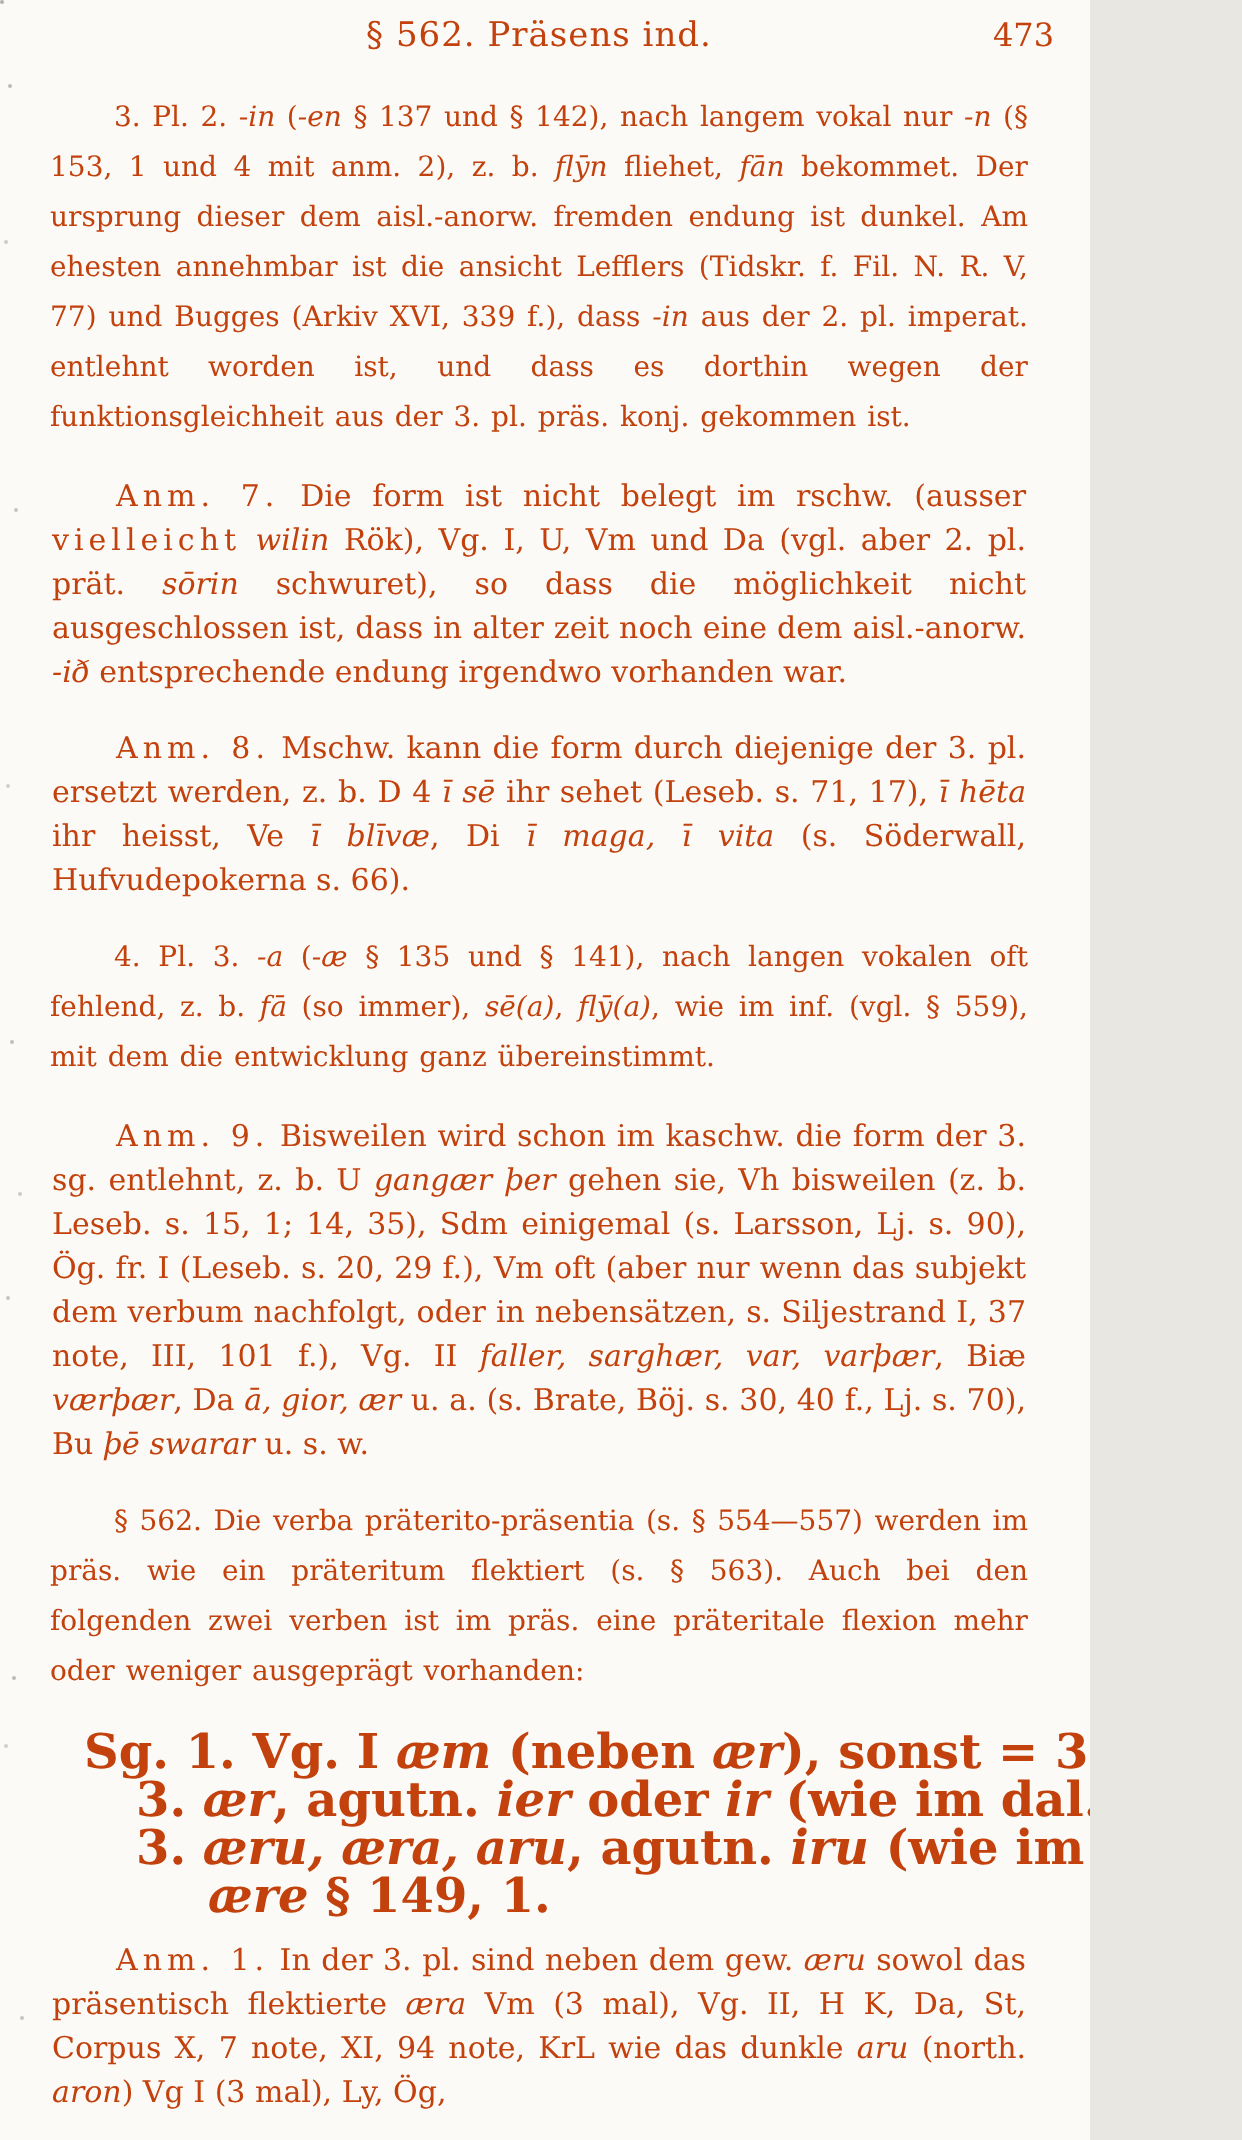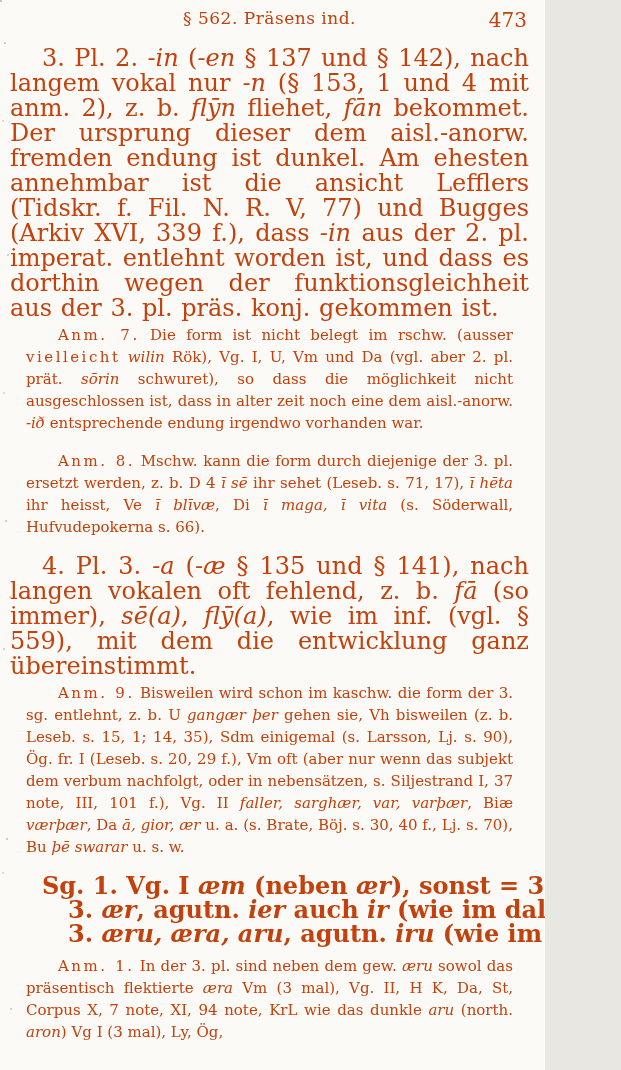--- a/index.html
+++ b/index.html
@@ -46,28 +46,28 @@
   .running-title {
     position: absolute;
     left: 0; right: 0;
     text-align: center;
     letter-spacing: 0.5px;
   }
   .page-number {
     position: absolute;
     right: 2px;
     top: 0;
-    font-size: 20px;
+    font-size: 16px;
   }
   .p-main {
-    font-size: 24px;
+    font-size: 14px;
     line-height: 25px;
     text-align: justify;
     text-indent: 32px;
-    margin: 0;
+    margin: 15px;
     word-spacing: 1px;
   }
   .p-anm {
     font-size: 15px;
     line-height: 22px;
     text-align: justify;
     text-indent: 32px;
     margin: 16px;
   }
   .gap-sm { margin-top: 3px; }
@@ -99,22 +99,24 @@
   <p class="p-main"><span>3. Pl. 2. </span><span class="it">-in</span><span> (</span><span class="it">-en</span><span> § 137 und § 142), nach langem vokal nur </span><span class="it">-n</span><span> (§ 153, 1 und 4 mit anm. 2), z. b. </span><span class="it">flȳn</span><span> fliehet, </span><span class="it">fān</span><span> bekommet.  Der ursprung dieser dem aisl.-anorw. fremden endung ist dunkel.  Am ehesten annehmbar ist die ansicht Lefflers (Tidskr. f. Fil. N. R. V, 77) und Bugges (Arkiv XVI, 339 f.), dass </span><span class="it">-in</span><span> aus der 2. pl. imperat. entlehnt worden ist, und dass es dorthin wegen der funktionsgleichheit aus der 3. pl. präs. konj. gekommen ist.</span></p>
 
   <p class="p-anm gap-sm"><span class="sp">Anm. 7.</span><span>  Die form ist nicht belegt im rschw. (ausser </span><span class="sp">vielleicht</span><span> </span><span class="it">wilin</span><span> Rök), Vg. I, U, Vm und Da (vgl. aber 2. pl. prät. </span><span class="it">sōrin</span><span> schwuret), so dass die möglichkeit nicht ausgeschlossen ist, dass in alter zeit noch eine dem aisl.-anorw. </span><span class="it">-ið</span><span> entsprechende endung irgendwo vorhanden war.</span></p>
 
   <p class="p-anm"><span class="sp">Anm. 8.</span><span>  Mschw. kann die form durch diejenige der 3. pl. ersetzt werden, z. b. D 4 </span><span class="it">ī sē</span><span> ihr sehet (Leseb. s. 71, 17), </span><span class="it">ī hēta</span><span> ihr heisst, Ve </span><span class="it">ī blīvæ</span><span>, Di </span><span class="it">ī maga, ī vita</span><span> (s. Söderwall, Hufvudepokerna s. 66).</span></p>
 
   <p class="p-main gap-sm"><span>4. Pl. 3. </span><span class="it">-a</span><span> (</span><span class="it">-æ</span><span> § 135 und § 141), nach langen vokalen oft fehlend, z. b. </span><span class="it">fā</span><span> (so immer), </span><span class="it">sē(a)</span><span>, </span><span class="it">flȳ(a)</span><span>, wie im inf. (vgl. § 559), mit dem die entwicklung ganz übereinstimmt.</span></p>
 
   <p class="p-anm gap-sm"><span class="sp">Anm. 9.</span><span>  Bisweilen wird schon im kaschw. die form der 3. sg. entlehnt, z. b. U </span><span class="it">gangær þer</span><span> gehen sie, Vh bisweilen (z. b. Leseb. s. 15, 1; 14, 35), Sdm einigemal (s. Larsson, Lj. s. 90), Ög. fr. I (Leseb. s. 20, 29 f.), Vm oft (aber nur wenn das subjekt dem verbum nachfolgt, oder in nebensätzen, s. Siljestrand I, 37 note, III, 101 f.), Vg. II </span><span class="it">faller, sarghær, var, varþær</span><span>, Biæ </span><span class="it">værþær</span><span>, Da </span><span class="it">ā, gior, ær</span><span> u. a. (s. Brate, Böj. s. 30, 40 f., Lj. s. 70), Bu </span><span class="it">þē swarar</span><span> u. s. w.</span></p>
 
+  <p class="p-main gap-lg"><span>§ 562.  Die verba präterito-präsentia (s. § 554—557) werden im präs. wie ein präteritum flektiert (s. § 563).  Auch bei den folgenden zwei verben ist im präs. eine präteritale flexion mehr oder weniger ausgeprägt vorhanden:</span></p>
 
 
   <div class="gap-sm">
     <div class="row row-l1"><span>Sg. 1. Vg. I </span><span class="it">æm</span><span> (neben </span><span class="it">ær</span><span>), sonst = 3. sg.</span></div>
-    <div class="row row-l2"><span>3. </span><span class="it">ær</span><span>, agutn. </span><span class="it">ier</span><span> auch </span><span class="it">ir</span><span> (wie im dal.), schon. oft </span><span class="it">*es</span><span> (geschr. </span></div>
+    <div class="row row-l2"><span>3. </span><span class="it">ær</span><span>, agutn. </span><span class="it">ier</span><span> oder </span><span class="it">ir</span><span> (wie im dal.), schon. oft </span><span class="it">*es</span><span> (geschr. </span></div>
     <div class="row row-l2"><span>3. </span><span class="it">æru, æra, aru</span><span>, agutn. </span><span class="it">iru</span><span> (wie im dal.) oder </span><span class="it">ieru</span><span>, mschw. auch</span></div>
+    <div class="row row-l3"><span class="it">ære</span><span> § 149, 1.</span></div>
   </div>
 
   <p class="p-anm gap-md"><span class="sp">Anm. 1.</span><span>  In der 3. pl. sind neben dem gew. </span><span class="it">æru</span><span> sowol das präsentisch flektierte </span><span class="it">æra</span><span> Vm (3 mal), Vg. II, H K, Da, St, Corpus X, 7 note, XI, 94 note, KrL wie das dunkle </span><span class="it">aru</span><span> (north. </span><span class="it">aron</span><span>) Vg I (3 mal), Ly, Ög,</span></p>
 </div>
 
 </body></html>

